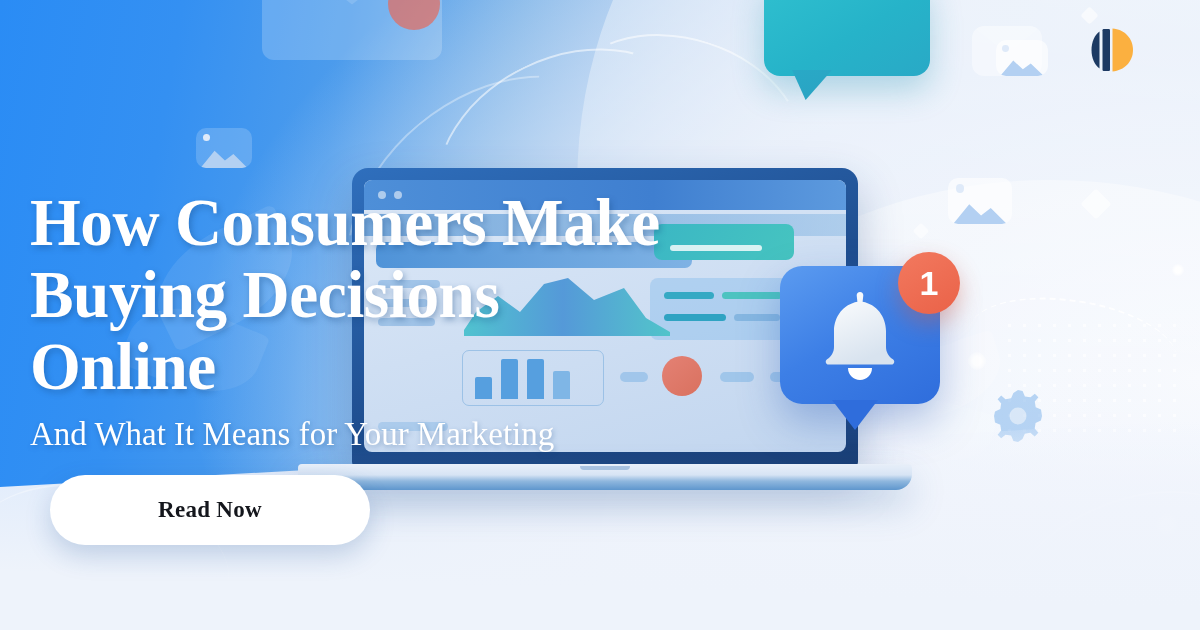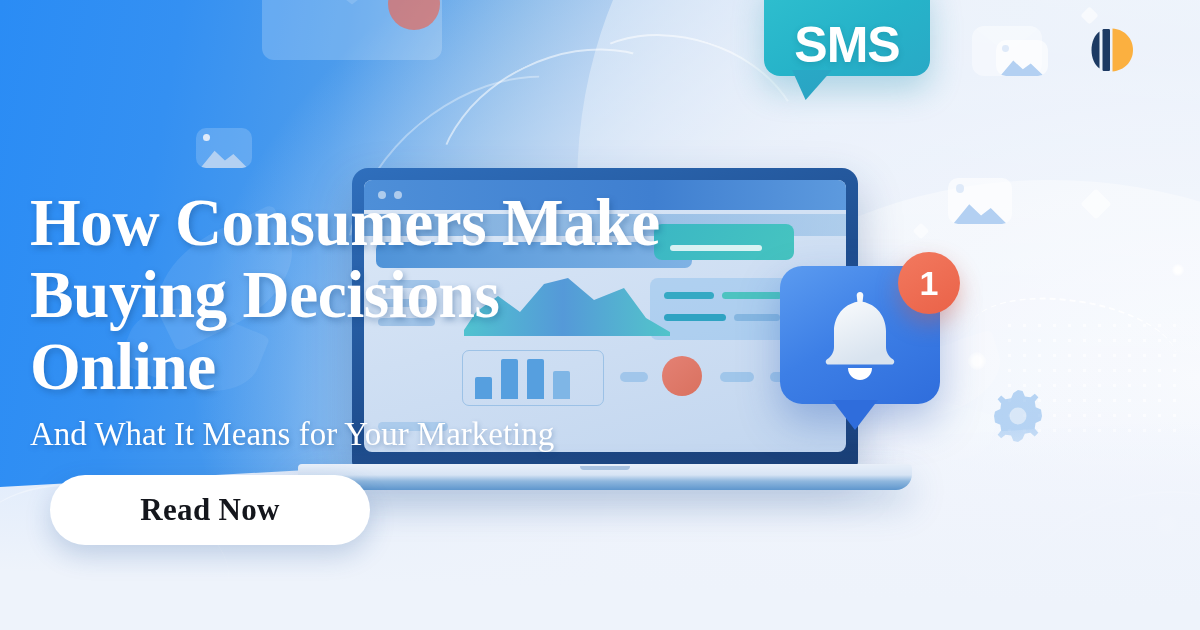--- a/index.html
+++ b/index.html
@@ -310,21 +310,21 @@
     position:absolute; left:50px; top:475px;
     width:320px; height:70px;
     background:#ffffff;
     border-radius:40px;
     display:flex; align-items:center; justify-content:center;
     box-shadow:0 10px 26px rgba(30,80,150,.22);
     cursor:pointer;
   }
   .cta span {
     font-family:"Liberation Serif", serif;
-    font-weight:bold; font-size:31px; color:#14161c;
+    font-weight:bold; font-size:23px; color:#14161c;
     letter-spacing:.3px;
   }
   .site-url {
     position:absolute; right:48px; bottom:42px;
     font-family:"Liberation Serif", serif;
     font-size:34px;
     color:#1b2a52;
     letter-spacing:.5px;
   }
 </style>
@@ -434,21 +434,20 @@
         <div class="pill p-b"></div>
         <div class="pill p-c"></div>
         <div class="pill-bot"></div>
       </div>
     </div>
     <div class="laptop-base"></div>
   </div>
 
   <div class="sms">
     <div class="tail"></div>
-    <div class="label">SMS</div>
   </div>
 
   <div class="bell-card">
     <div class="tail"></div>
     <svg class="bell-ico" viewBox="0 0 104 100">
       <defs>
         <linearGradient id="bg1" x1="0" y1="0" x2="0.4" y2="1">
           <stop offset="0%" stop-color="#ffffff"></stop>
           <stop offset="100%" stop-color="#d8e3ef"></stop>
         </linearGradient>

